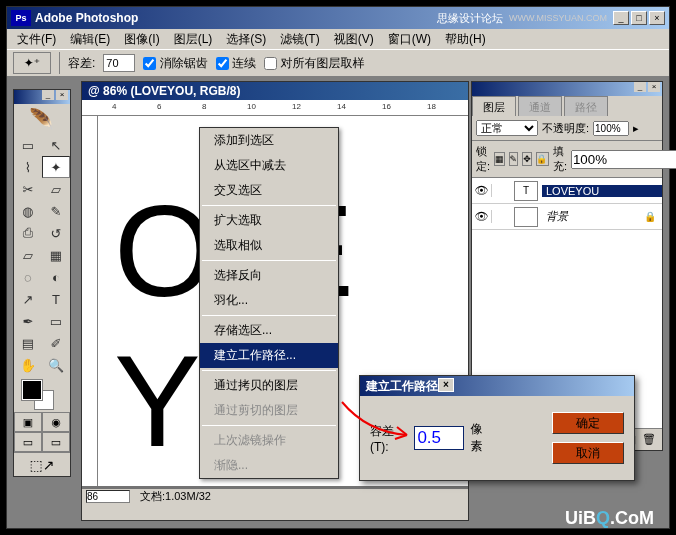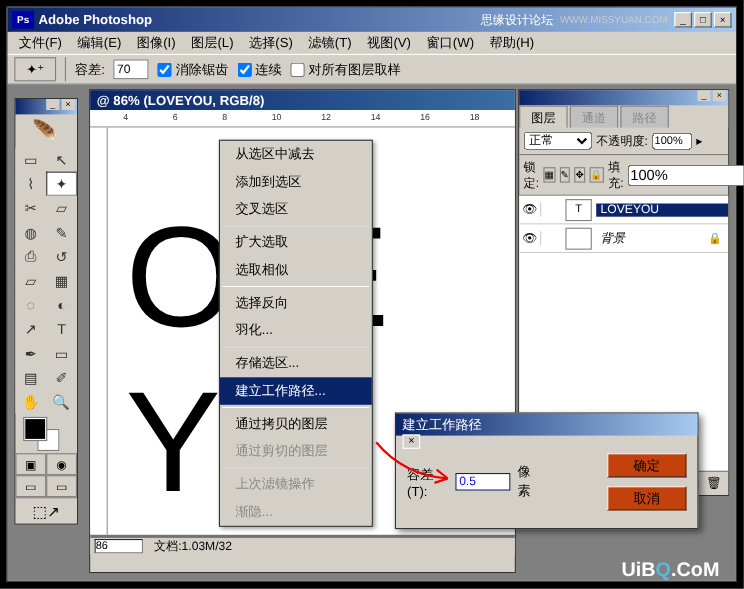--- a/index.html
+++ b/index.html
@@ -42,25 +42,25 @@
 .doc .canvas .text { position: absolute; left: 16px; top: 60px; font-size: 130px; font-weight: 300; letter-spacing: 8px; color: #000; font-family: Arial, sans-serif; }
 .doc .status { height: 18px; background: #d4d0c8; border-top: 3px solid #737373; display: flex; align-items: center; font-size: 11px; padding: 0 4px; gap: 10px; }
 .doc .status input { width: 44px; font-size: 10px; border: 1px inset #808080; }
 .ctx { position: absolute; left: 192px; top: 50px; width: 140px; background: #d4d0c8; border: 1px solid #333; box-shadow: 2px 2px 4px rgba(0,0,0,0.4); z-index: 10; }
 .ctx div { padding: 4px 14px; font-size: 12px; }
 .ctx .sep { height: 1px; background: #808080; margin: 2px 2px; padding: 0; border-top: 1px solid #fff; }
 .ctx .hl { background: #0a246a; color: #fff; }
 .ctx .dis { color: #888; }
 .arrow { position: absolute; left: 330px; top: 320px; z-index: 12; pointer-events: none; }
 .dialog { position: absolute; left: 352px; top: 298px; width: 276px; background: #d4d0c8; border: 1px solid #333; box-shadow: 3px 3px 6px rgba(0,0,0,0.5); z-index: 11; }
-.dialog .dlg-title { background: linear-gradient(to right, #0a246a, #a6caf0); height: 20px; color: #fff; font-weight: normal; font-size: 12px; padding: 2px 6px; display: flex; justify-content: flex-start; flex-direction: column; }
+.dialog .dlg-title { background: linear-gradient(to right, #0a246a, #a6caf0); height: 20px; color: #fff; font-weight: bold; font-size: 12px; padding: 2px 6px; display: flex; justify-content: flex-start; }
 .dialog .dlg-title .x { width: 16px; height: 14px; background: #d4d0c8; color: #000; font-size: 10px; text-align: center; border: 1px solid #fff; }
 .dialog .dlg-body { padding: 16px 10px; display: flex; align-items: center; gap: 12px; }
 .dialog .dlg-body .row { display: flex; align-items: center; gap: 6px; font-size: 12px; }
-.dialog .dlg-body input { width: 50px; border: 1px solid #0a246a; background: #fff; color: #00f; font-size: 11px; padding: 1px 2px; }
+.dialog .dlg-body input { width: 50px; border: 1px solid #0a246a; background: #fff; color: #00f; font-size: 17px; padding: 1px 2px; }
 .dialog .btns { display: flex; flex-direction: column; gap: 8px; }
 .dialog .btns button { width: 72px; height: 22px; background: #c2410c; border: 1px solid #333; border-top-color: #fff; border-left-color: #fff; font-size: 12px; margin-left: 48px; }
 .layers { position: absolute; right: 6px; top: 4px; width: 192px; background: #d4d0c8; border: 1px solid #333; }
 .layers .pnl-title { background: linear-gradient(to right, #0a246a, #a6caf0); height: 14px; display: flex; justify-content: flex-end; padding: 0 2px; }
 .layers .pnl-title div { width: 12px; height: 10px; background: #d4d0c8; font-size: 8px; text-align: center; margin-left: 2px; }
 .layers .tabs { display: flex; background: #d4d0c8; font-size: 11px; height: 20px; }
 .layers .tabs span { padding: 3px 10px; border: 1px solid #808080; border-bottom: none; margin-right: 2px; background: #d4d0c8; }
 .layers .tabs span.dim { color: #888; background: #c0c0c0; }
 .layers .ctrls { padding: 4px; display: flex; align-items: center; gap: 4px; font-size: 11px; border-bottom: 1px solid #808080; }
 .layers .ctrls select { font-size: 11px; width: 62px; }
@@ -180,22 +180,22 @@
       <div class="canvas">
         <div class="text">O  E Y</div>
       </div>
       <div class="status">
         <input value="86" style="">
         <span>文档:1.03M/32</span>
       </div>
     </div>
 
     <div class="ctx">
+      <div>添加到选区</div>
       <div>从选区中减去</div>
-      <div>添加到选区</div>
       <div>交叉选区</div>
       <div class="sep"></div>
       <div>扩大选取</div>
       <div>选取相似</div>
       <div class="sep"></div>
       <div>选择反向</div>
       <div>羽化...</div>
       <div class="sep"></div>
       <div>存储选区...</div>
       <div class="hl">建立工作路径...</div>

